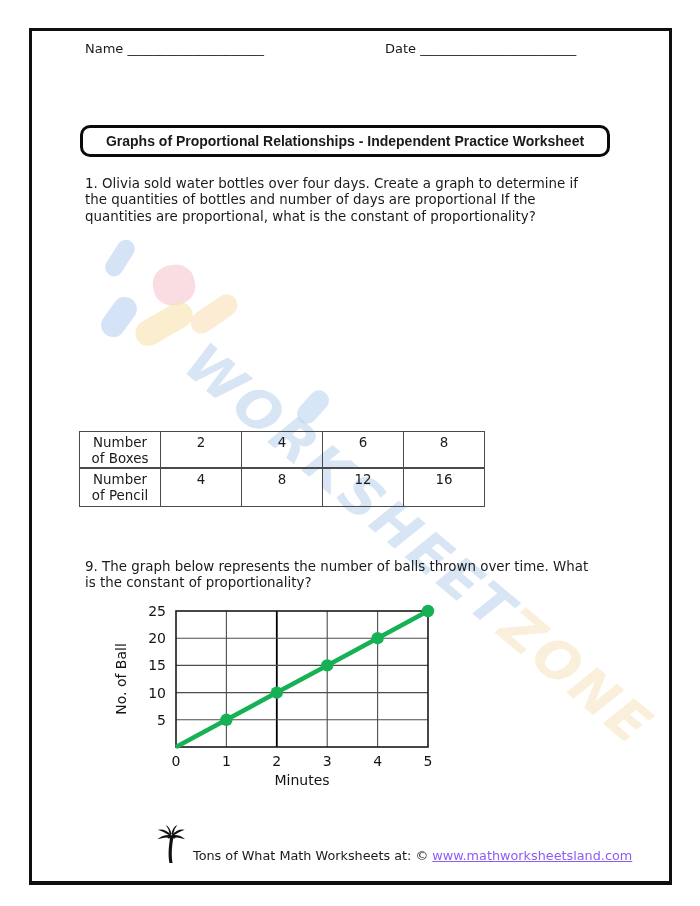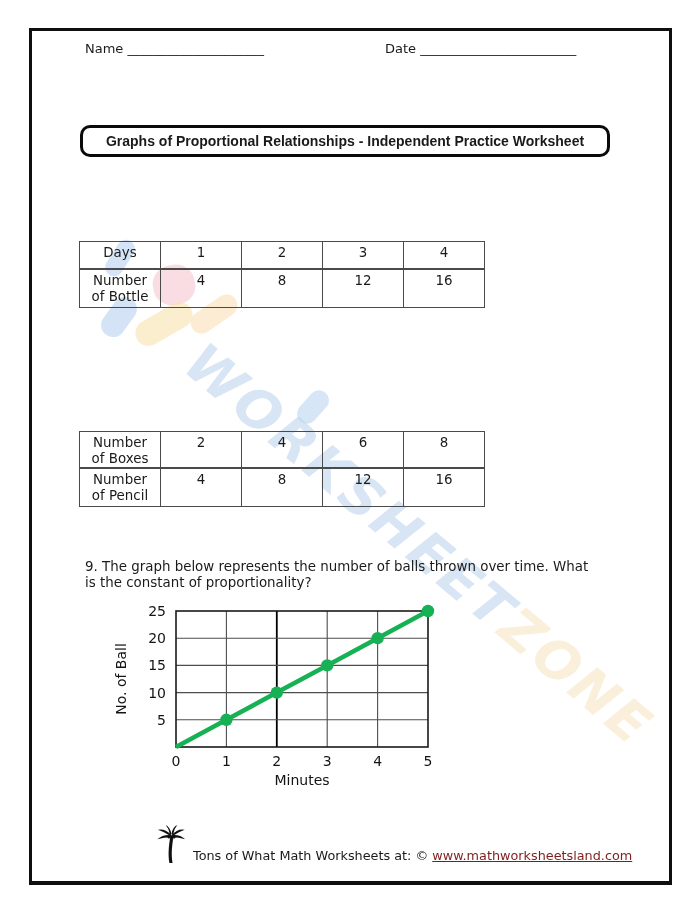--- a/index.html
+++ b/index.html
@@ -74,40 +74,24 @@
     <div class="hdr-label" style="left:353px;">
       <span>Date</span>
       <span>________________________</span>
     </div>
 
     <div class="title-box">
       <span>Graphs of Proportional Relationships - Independent Practice Worksheet</span>
     </div>
 
 
+    <div class="problem p1">1. Olivia sold water bottles over four days. Create a graph to determine if
+the quantities of bottles and number of days are proportional If the
+quantities are proportional, what is the constant of proportionality?</div>
 
-    <table class="wt t1">
-      <tbody>
-          <tr class="r1">
-        <td class="hdr">Days</td>
-        <td>1</td>
-        <td>2</td>
-        <td>3</td>
-        <td>4</td>
-      </tr>
-      <tr class="r2 sep">
-        <td class="hdr">Number
-of Bottle</td>
-        <td>4</td>
-        <td>8</td>
-        <td>12</td>
-        <td>16</td>
-      </tr>
-    </tbody>
-      </table>
 
 
     <table class="wt t2">
       <tbody>
           <tr class="r1">
         <td class="hdr">Number
 of Boxes</td>
         <td>2</td>
         <td>4</td>
         <td>6</td>
@@ -168,17 +152,17 @@
         <path d="M31 21 Q47 19 57 29 Q45 25 32 25 Z"></path>
         <path d="M31 21 Q15 19 4 29 Q17 25 30 25 Z"></path>
         <path d="M31 19 Q33 6 42 2 Q35 10 34 20 Z"></path>
         <path d="M31 19 Q28 6 20 2 Q27 10 28 20 Z"></path>
         <circle cx="26" cy="25" r="2.4"></circle>
           <circle cx="36" cy="25" r="2.4"></circle>
       </g>
     </svg>
     <div class="footer-line">
       <span>Tons of What Math Worksheets at: ©</span>
-      <span class="footer-link" style="color: #7f1d1d;">www.mathworksheetsland.com</span>
+      <span class="footer-link" style="color: #8b5cf6;">www.mathworksheetsland.com</span>
     </div>
 
   </div>
 </div>
 
 </body></html>

